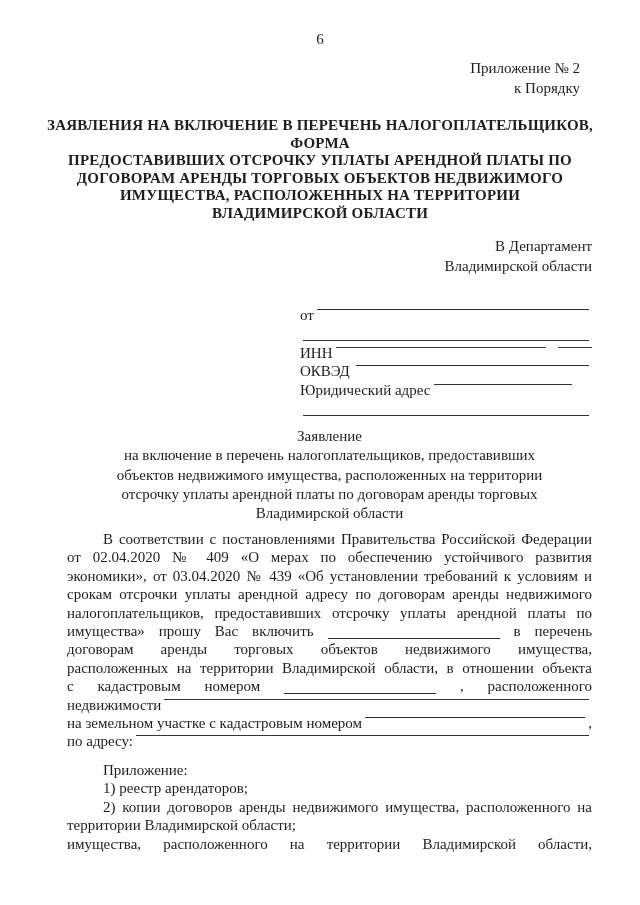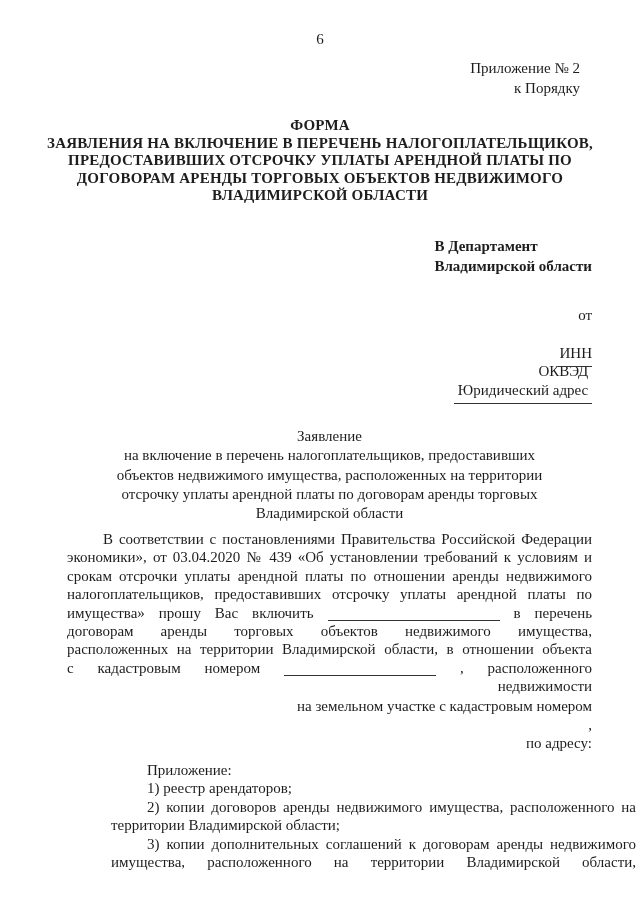--- a/index.html
+++ b/index.html
@@ -6,50 +6,51 @@
   .page{
     position:relative;width:640px;height:905px;background:#ffffff;
     color:#1d1d1d;font-family:"Liberation Serif",serif;font-size:15px;
     overflow:hidden;
   }
   .abs{position:absolute;}
   .tline{white-space:nowrap;}
   #page-number{top:31px;left:0;right:0;text-align:center;}
   #appendix{top:58px;right:60px;text-align:right;line-height:20px;}
   #form-title{top:117px;left:40px;right:40px;text-align:center;font-weight:700;line-height:17.6px;letter-spacing:.2px;}
-  #addressee{top:236px;right:48px;text-align:left;line-height:20.3px;font-weight:bold;}
+  #addressee{top:236px;right:48px;text-align:right;line-height:20.3px;}
   #applicant{top:306px;left:300px;width:292px;}
   #applicant .line{height:18.8px;}
   #application-heading{top:427px;left:67px;width:525px;text-align:center;line-height:19.3px;}
   #body-paragraph{top:530px;left:67px;width:525px;}
-  #attachments{top:761px;left:67px;width:525px;margin-left:44px;}
+  #attachments{top:761px;left:67px;width:525px;}
   .line{line-height:18.4px;min-height:18.4px;}
   .indent{text-indent:36px;}
   .justify{text-align:justify;text-align-last:justify;}
-  .flexline{display:flex;align-items:flex-end;flex-direction:column;}
+  .flexline{display:flex;align-items:flex-start;}
   .flexline .seg{white-space:pre;}
   .blank{display:inline-block;height:0;border-bottom:1.4px solid #333333;position:relative;top:3px;}
   .blank.grow{flex:1 1 auto;margin:0 3px;}
   .blank:only-child{align-self:flex-end;margin-bottom:3px;top:0;}
   .gap{display:inline-block;height:0;}
 </style>
 </head>
 <body>
 
 <div class="page">
   <div class="abs" id="page-number">6</div>
   <div class="abs" id="appendix">
       <div class="tline">Приложение № 2</div>
       <div class="tline">к Порядку</div>
     </div>
   <div class="abs" id="form-title">
+      <div class="tline">ЗАЯВЛЕНИЯ НА ВКЛЮЧЕНИЕ В ПЕРЕЧЕНЬ НАЛОГОПЛАТЕЛЬЩИКОВ,</div>
       <div class="tline">ФОРМА</div>
-      <div class="tline">ЗАЯВЛЕНИЯ НА ВКЛЮЧЕНИЕ В ПЕРЕЧЕНЬ НАЛОГОПЛАТЕЛЬЩИКОВ,</div>
       <div class="tline">ПРЕДОСТАВИВШИХ ОТСРОЧКУ УПЛАТЫ АРЕНДНОЙ ПЛАТЫ ПО</div>
       <div class="tline">ДОГОВОРАМ АРЕНДЫ ТОРГОВЫХ ОБЪЕКТОВ НЕДВИЖИМОГО</div>
+      <div class="tline">ИМУЩЕСТВА, РАСПОЛОЖЕННЫХ НА ТЕРРИТОРИИ</div>
       <div class="tline">ВЛАДИМИРСКОЙ ОБЛАСТИ</div>
     </div>
   <div class="abs" id="addressee">
       <div class="tline">В Департамент</div>
       <div class="tline">Владимирской области</div>
     </div>
   <div class="abs" id="applicant">
       <div class="line flexline">
         <span class="seg">от</span> 
         <span class="blank grow"></span> 
@@ -77,22 +78,23 @@
     </div>
   <div class="abs" id="application-heading">
       <div class="tline">Заявление</div>
       <div class="tline">на включение в перечень налогоплательщиков, предоставивших</div>
       <div class="tline">объектов недвижимого имущества, расположенных на территории</div>
       <div class="tline">отсрочку уплаты арендной платы по договорам аренды торговых</div>
       <div class="tline">Владимирской области</div>
     </div>
   <div class="abs" id="body-paragraph">
       <div class="line indent justify"><span class="seg">В соответствии с постановлениями Правительства Российской Федерации</span> </div>
+      <div class="line justify"><span class="seg">от 02.04.2020 № 409 «О мерах по обеспечению устойчивого развития</span> </div>
       <div class="line justify"><span class="seg">экономики», от 03.04.2020 № 439 «Об установлении требований к условиям и</span> </div>
-      <div class="line justify"><span class="seg">срокам отсрочки уплаты арендной платы по отношении аренды недвижимого</span> </div>
+      <div class="line justify"><span class="seg">срокам отсрочки уплаты арендной адресу по договорам аренды недвижимого</span> </div>
       <div class="line justify"><span class="seg">налогоплательщиков, предоставивших отсрочку уплаты арендной платы по</span> </div>
       <div class="line justify"><span class="seg">имущества» прошу Вас включить</span> <span class="blank" style="width: 172px;"></span> <span class="seg">в перечень</span> </div>
       <div class="line justify"><span class="seg">договорам аренды торговых объектов недвижимого имущества,</span> </div>
       <div class="line justify"><span class="seg">расположенных на территории Владимирской области, в отношении объекта</span> </div>
       <div class="line justify"><span class="seg">с кадастровым номером</span> <span class="blank" style="width: 152px;"></span> <span class="seg">, расположенного</span> </div>
       <div class="line flexline">
         <span class="seg">недвижимости</span> 
         <span class="blank grow"></span> 
       </div>
       <div class="line flexline">
@@ -103,16 +105,15 @@
       <div class="line flexline">
         <span class="seg">по адресу:</span> 
         <span class="blank grow"></span> 
       </div>
     </div>
   <div class="abs" id="attachments">
       <div class="line indent"><span class="seg">Приложение:</span> </div>
       <div class="line indent"><span class="seg">1) реестр арендаторов;</span> </div>
       <div class="line indent justify"><span class="seg">2) копии договоров аренды недвижимого имущества, расположенного на</span> </div>
       <div class="line"><span class="seg">территории Владимирской области;</span> </div>
-      <div class="line indent justify"><span class="seg">3) копии дополнительных соглашений к договорам аренды недвижимого</span> </div>
       <div class="line justify"><span class="seg">имущества, расположенного на территории Владимирской области,</span> </div>
     </div>
 </div>
 
 </body></html>

